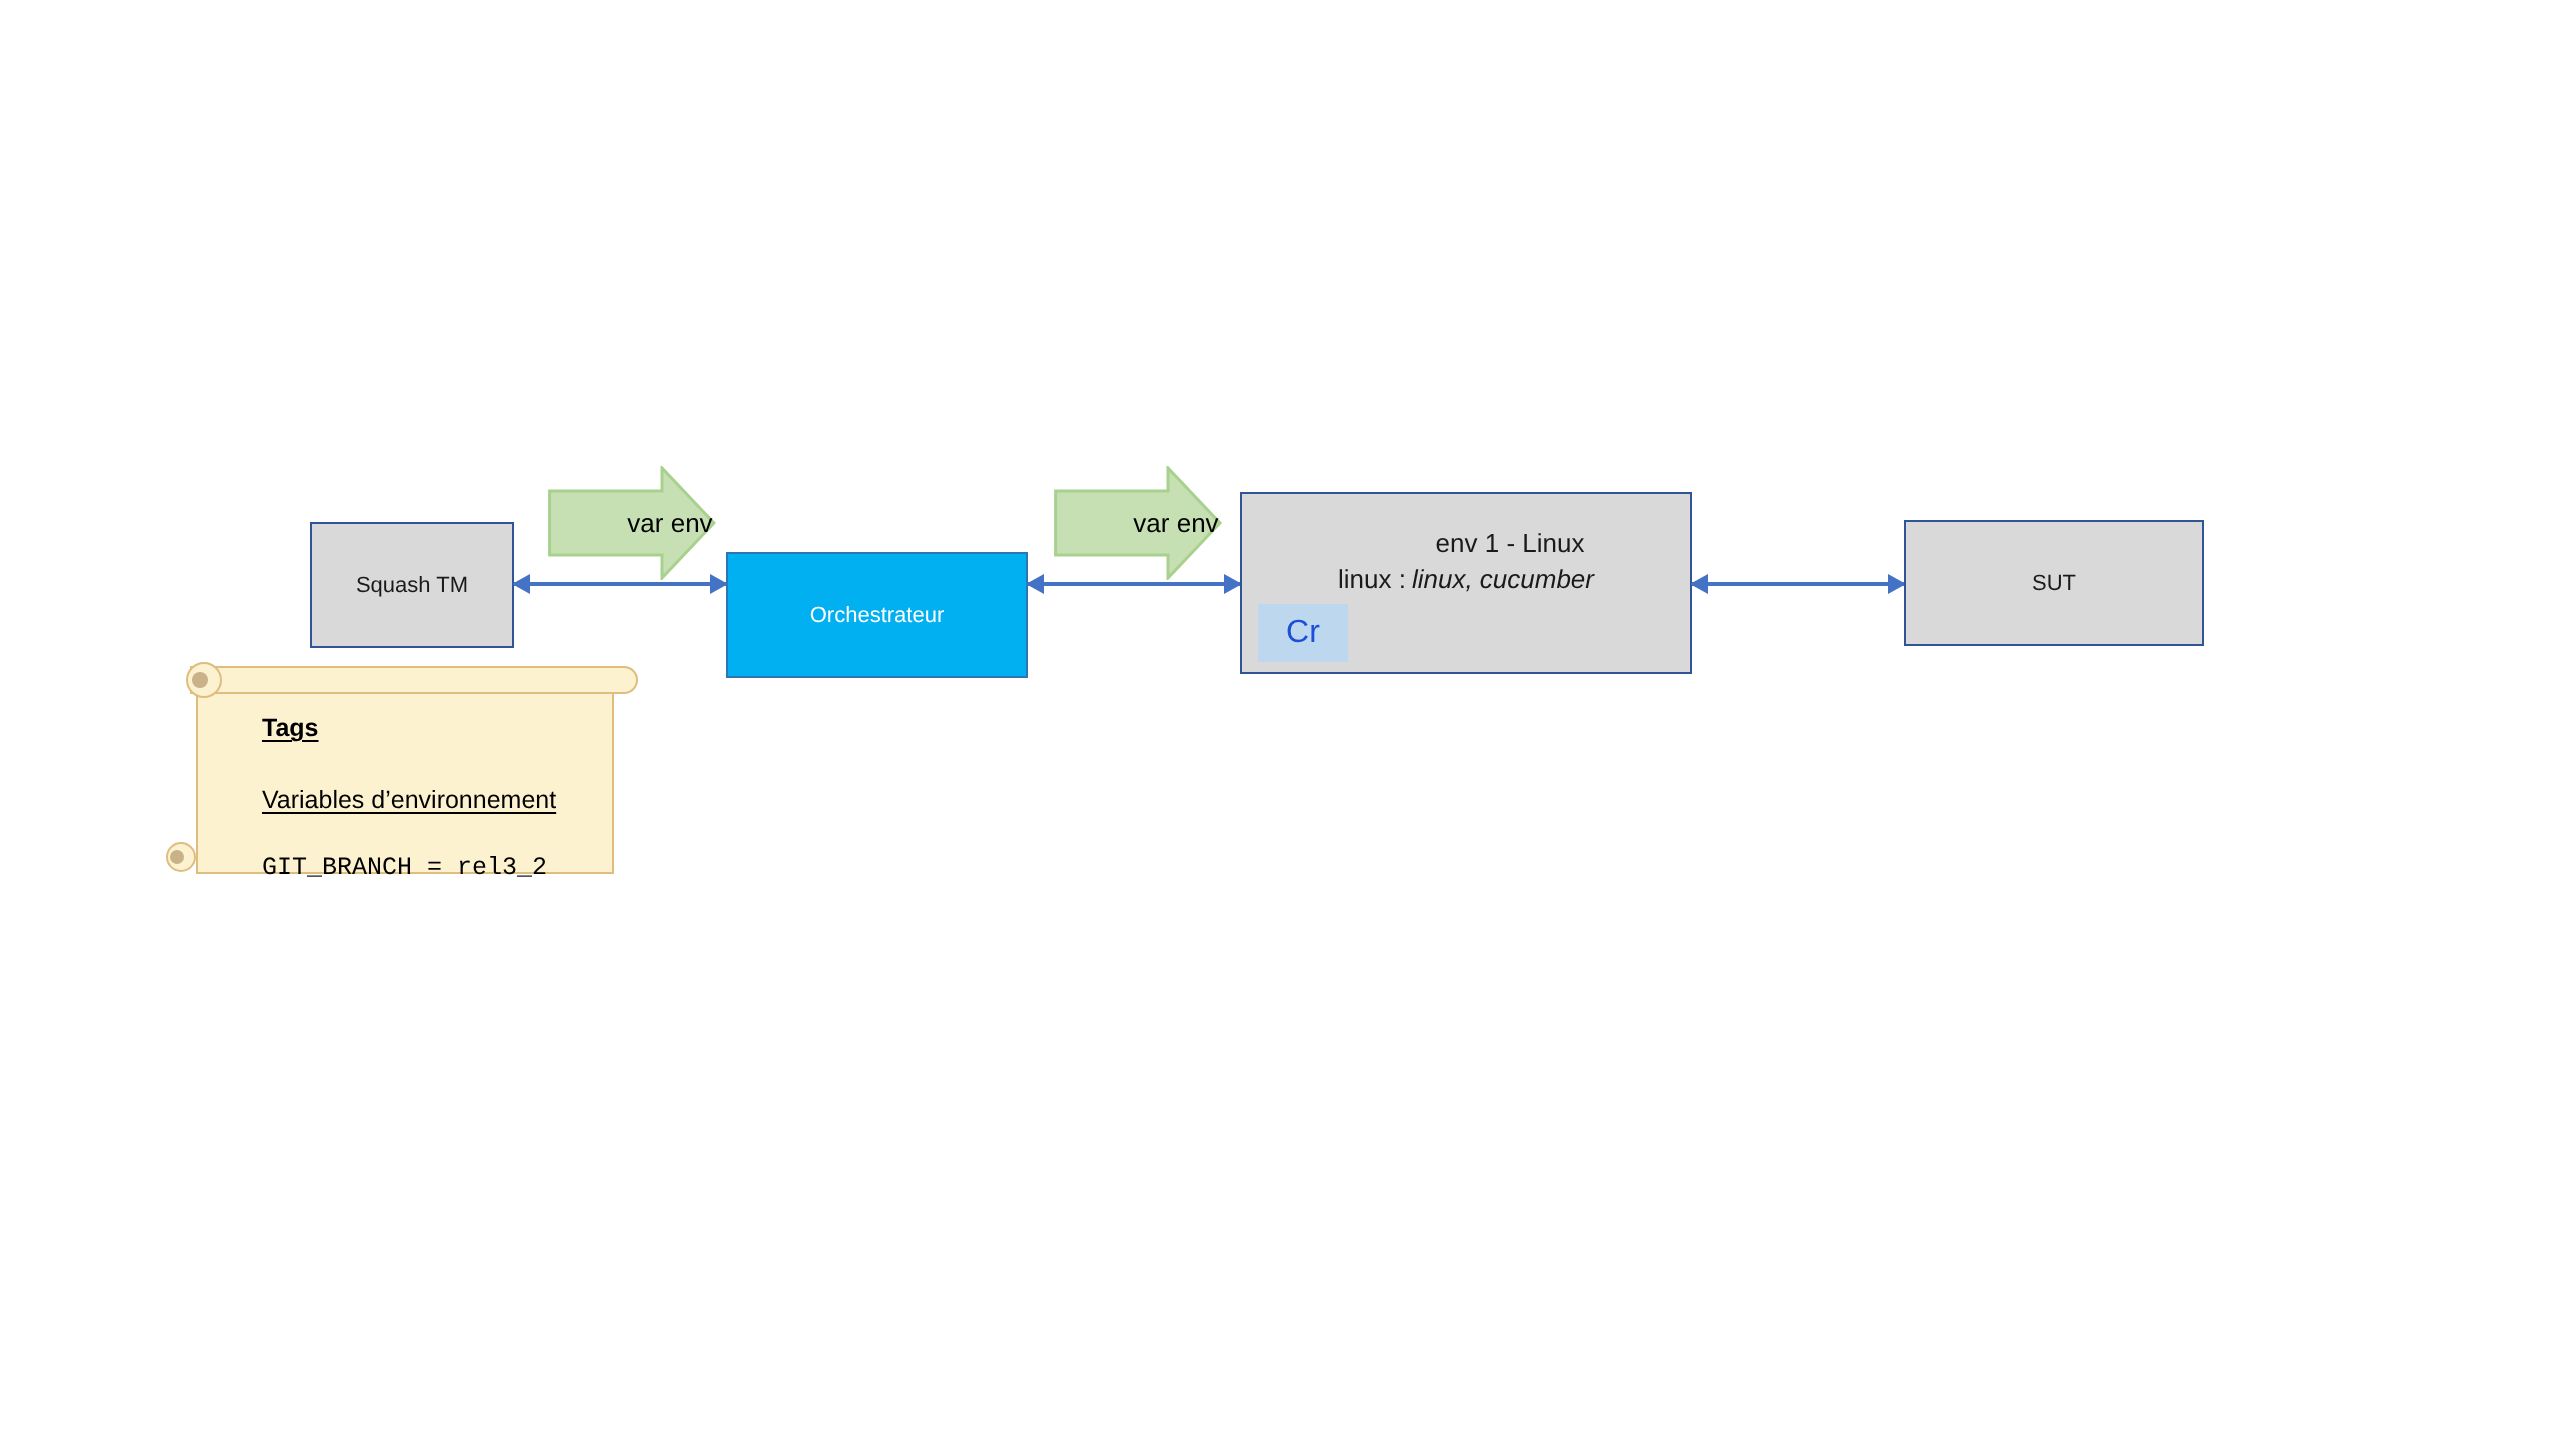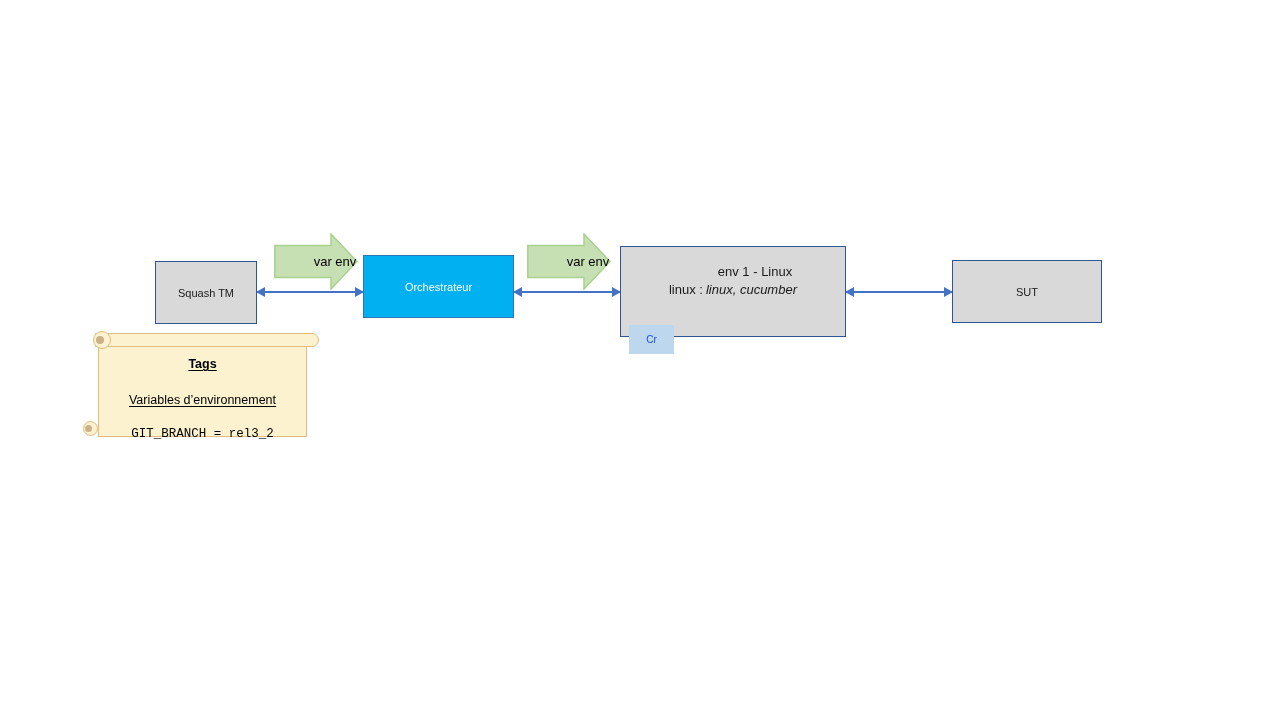--- a/index.html
+++ b/index.html
@@ -10,37 +10,37 @@
   .canvas{position:relative;width:1280px;height:720px;background:var(--canvas-bg,#ffffff);}
 
   
   .node{
     position:absolute;display:flex;align-items:center;justify-content:center;
     font-size:11px;box-sizing:border-box;text-align:center;
   }
   .node.gray{background:var(--node-fill,#d9d9d9);border:1.6px solid var(--node-border,#2f5597);}
   .node.blue{background:var(--orchestrateur-fill,#00b0f0);border:1.6px solid var(--orchestrateur-border,#2e75b6);color:#ffffff;}
   .node-squash{left:155px;top:261px;width:102px;height:63px;}
-  .node-orch{left:363px;top:255px;width:151px;height:63px;}
+  .node-orch{left:363px;top:276px;width:151px;height:63px;}
   .node-sut{left:952px;top:260px;width:150px;height:63px;}
 
   
   .env-node{
     position:absolute;left:620px;top:246px;width:226px;height:91px;
     background:var(--node-fill,#d9d9d9);border:1.6px solid var(--node-border,#2f5597);
     box-sizing:border-box;font-size:13px;
   }
   .env-title{text-align:center;margin-top:17px;padding-left:44px;}
   .env-tags{text-align:center;margin-top:3px;}
   .env-tags .tags-label{margin-right:3px;}
   .env-tags .tags-value{font-style:italic;}
   .badge{
     position:absolute;left:8px;top:55px;width:45px;height:29px;
     background:var(--badge-fill,#bdd7ee);display:flex;align-items:center;justify-content:center;
-    font-size:10px;color:#1d4ed8;margin-top:23px;
+    font-size:16px;color:#1d4ed8;
   }
 
   
   .connector{position:absolute;height:2px;background:var(--accent,#4472c4);}
   .connector::before{
     content:"";position:absolute;left:-1px;top:-4px;width:0;height:0;
     border:5px solid transparent;border-left:none;border-right:9px solid var(--accent,#4472c4);
   }
   .connector::after{
     content:"";position:absolute;right:-1px;top:-4px;width:0;height:0;
@@ -64,21 +64,21 @@
   
   .note{position:absolute;left:82px;top:329px;width:240px;height:112px;font-size:12.5px;color:#000;}
   .note .roll{
     position:absolute;left:13px;top:4px;width:224px;height:14px;
     background:var(--note-fill,#fdf2cf);border:1.4px solid var(--note-border,#dfbd7f);
     border-radius:0 8px 8px 0;box-sizing:border-box;z-index:2;
   }
   .note .body-panel{
     position:absolute;left:16px;top:15px;width:209px;height:93px;
     background:var(--note-fill,#fdf2cf);border:1.4px solid var(--note-border,#dfbd7f);
-    box-sizing:border-box;z-index:1;display:flex;flex-direction:column;align-items:center;
+    box-sizing:border-box;z-index:1;display:flex;flex-direction:column;align-items:flex-start;padding-left:32px;
   }
   .note .curl-top{
     position:absolute;left:11px;top:2px;width:18px;height:18px;border-radius:50%;
     background:var(--note-fill,#fdf2cf);border:1.4px solid var(--note-border,#dfbd7f);
     box-sizing:border-box;z-index:3;
   }
   .note .curl-top::after{
     content:"";position:absolute;left:2px;top:4px;width:8px;height:8px;border-radius:50%;
     background:var(--note-curl,#c9b189);
   }

